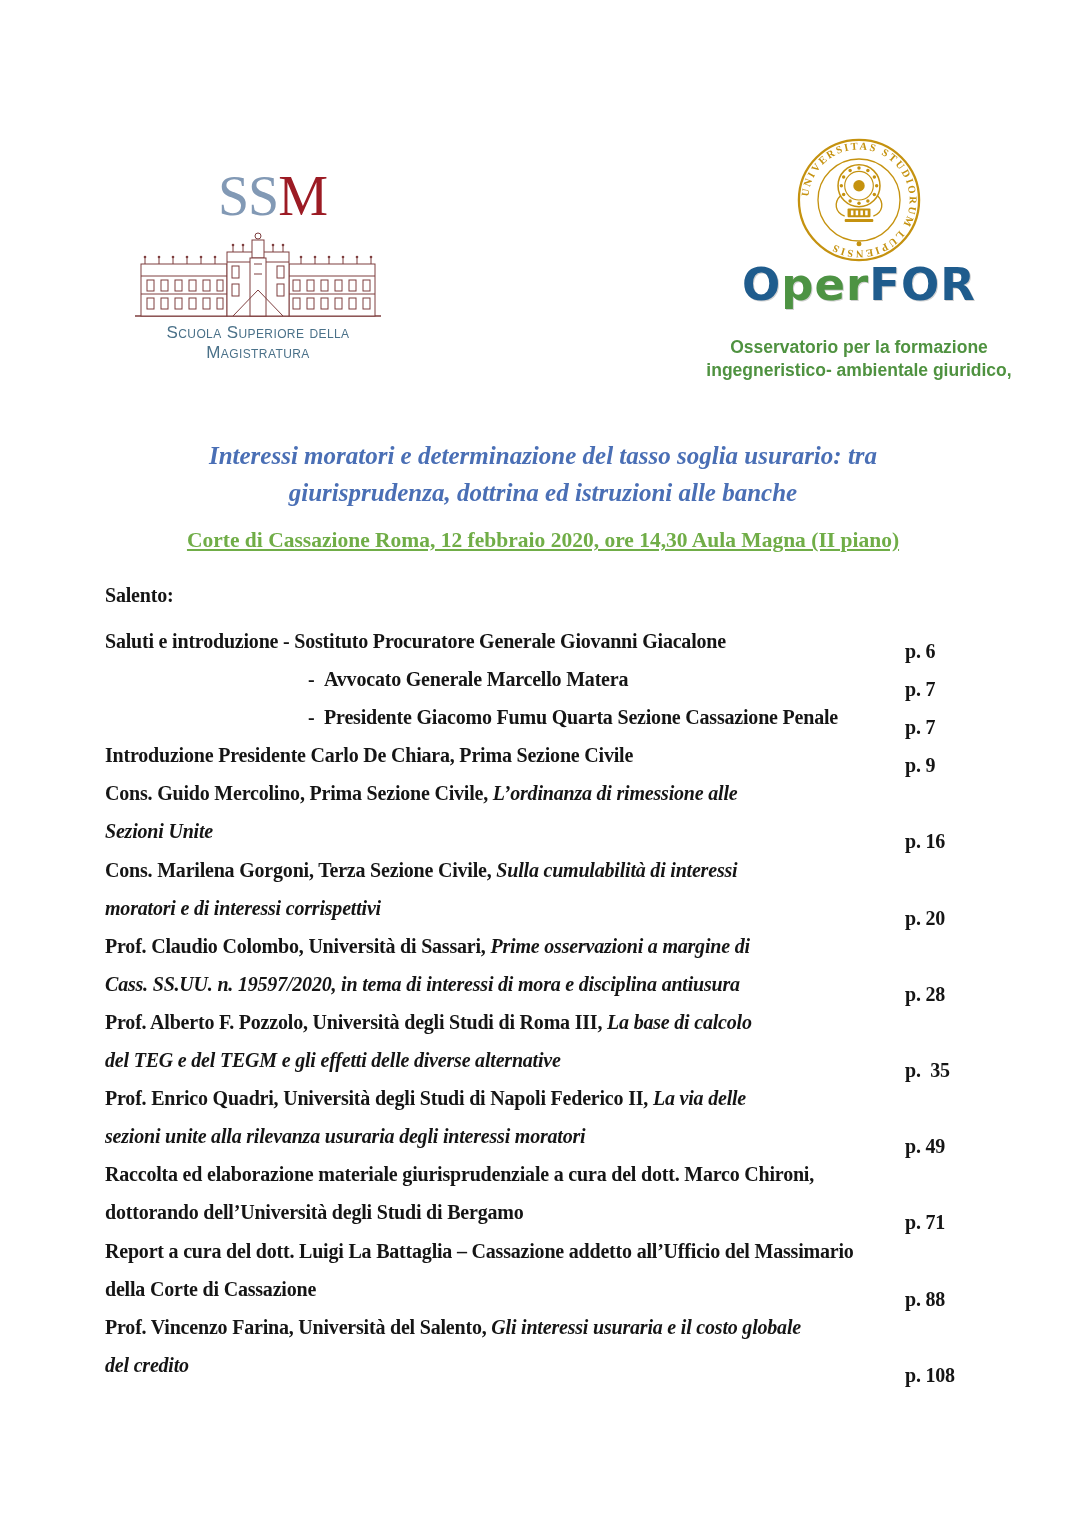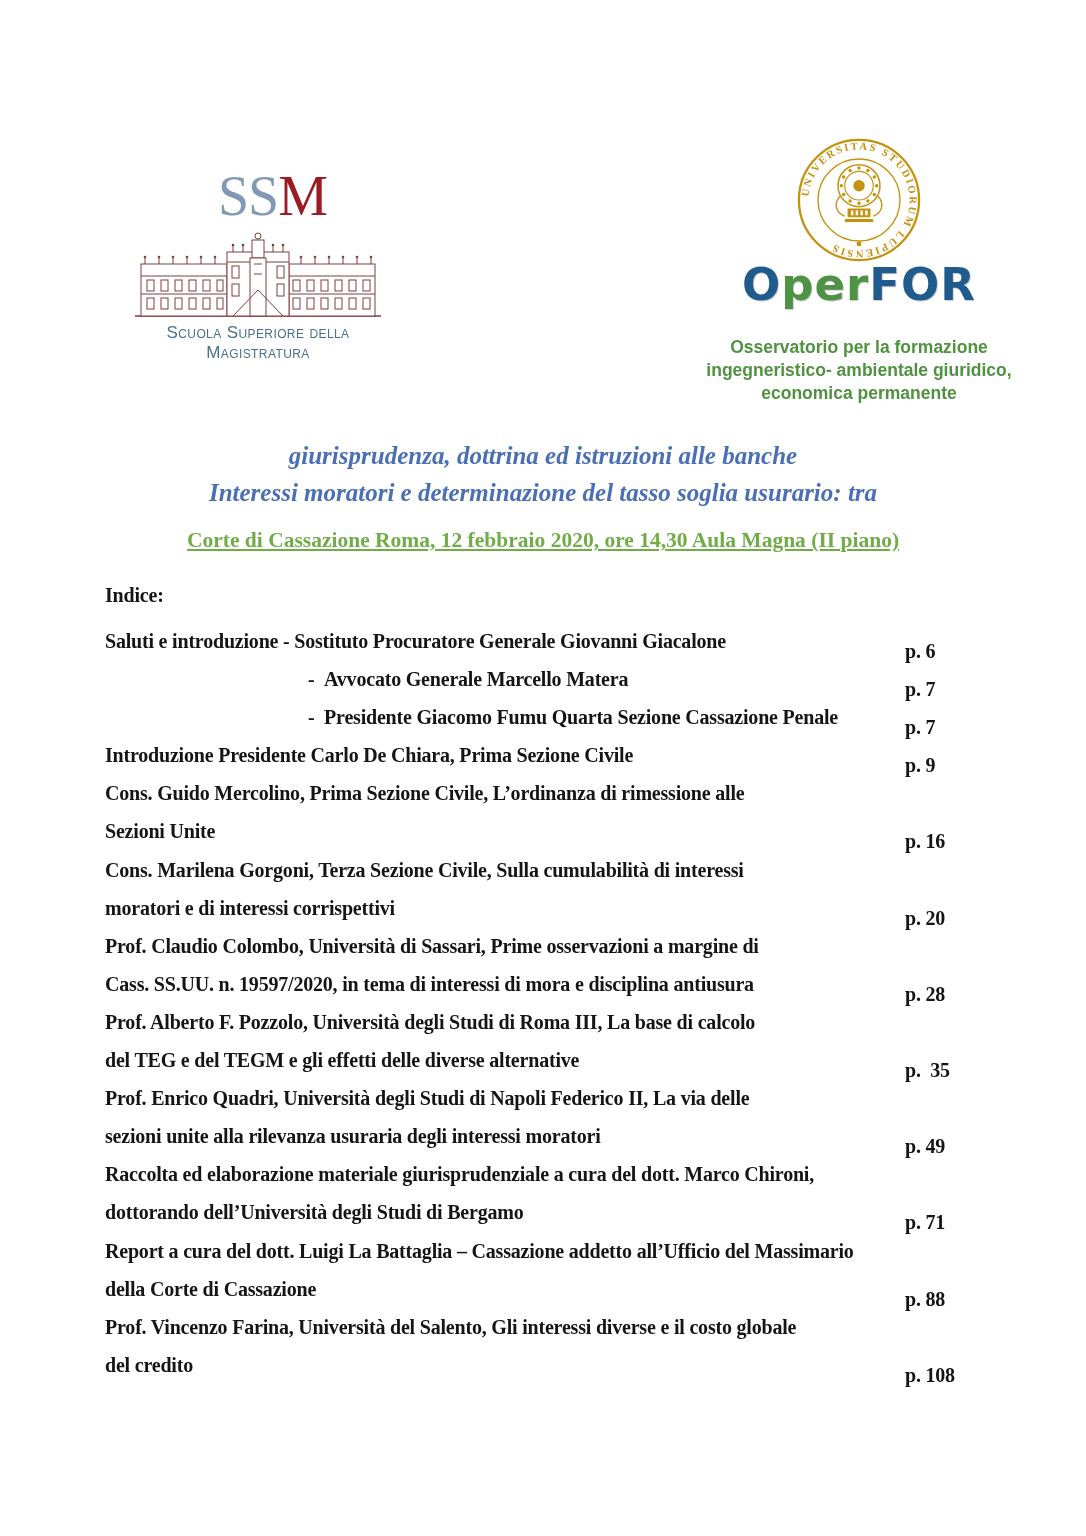--- a/index.html
+++ b/index.html
@@ -51,21 +51,21 @@
     font-weight:bold;font-size:21.5px;
     color:var(--subtitle-green,#70ad47);
   }
   .subtitle span{text-decoration:underline;}
 
   
   .toc{margin:26px 0 0 105px;width:855px;font-weight:bold;font-size:20px;letter-spacing:-0.2px;}
   .toc-heading{height:43px;line-height:32px;}
   .toc-row{position:relative;height:38.1px;line-height:38.1px;white-space:nowrap;}
   .toc-row.indent{padding-left:203px;}
-  .toc-text .it{}
+  .toc-text .it{font-style:italic;}
   .toc-page{position:absolute;left:800px;top:10px;}
 </style>
 </head>
 <body>
 
 <div class="page">
 
   <div class="header">
 
     <div class="ssm-logo">
@@ -206,53 +206,52 @@
             <rect x="71.5" y="76" width="2.6" height="5"></rect>
         </g>
         <text font-family="'Liberation Serif',serif" font-size="11" font-weight="bold" letter-spacing="2.2" fill="var(--seal-gold,#c5920f)">
           <textPath href="#sealArc" startOffset="1%">UNIVERSITAS STUDIORUM LUPIENSIS</textPath>
         </text>
       </svg>
       <div class="operfor-wordmark"><span style="color: rgb(31, 92, 141);">O</span><span style="color: rgb(77, 147, 67);">per</span><span style="color: rgb(31, 92, 141);">FOR</span></div>
       <div class="operfor-caption">
         <div>Osservatorio per la formazione</div>
         <div>ingegneristico- ambientale giuridico,</div>
-        <div>economica permanente</div>
       </div>
     </div>
   </div>
 
   <div class="title">
+    <div>Interessi moratori e determinazione del tasso soglia usurario: tra</div>
     <div>giurisprudenza, dottrina ed istruzioni alle banche</div>
-    <div>Interessi moratori e determinazione del tasso soglia usurario: tra</div>
   </div>
 
   <div class="subtitle">
     <span>Corte di Cassazione Roma, 12 febbraio 2020, ore 14,30 Aula Magna (II piano)</span>
   </div>
 
   <div class="toc">
-    <div class="toc-heading">Indice:</div>
+    <div class="toc-heading">Salento:</div>
     <div>
         <div class="toc-row"><span class="toc-text"><span>Saluti e introduzione - Sostituto Procuratore Generale Giovanni Giacalone</span></span><span class="toc-page">p. 6</span></div>
         <div class="toc-row indent"><span class="toc-text"><span>- &nbsp;Avvocato Generale Marcello Matera</span></span><span class="toc-page">p. 7</span></div>
         <div class="toc-row indent"><span class="toc-text"><span>- &nbsp;Presidente Giacomo Fumu Quarta Sezione Cassazione Penale</span></span><span class="toc-page">p. 7</span></div>
         <div class="toc-row"><span class="toc-text"><span>Introduzione Presidente Carlo De Chiara, Prima Sezione Civile</span></span><span class="toc-page">p. 9</span></div>
         <div class="toc-row"><span class="toc-text"><span>Cons. Guido Mercolino, Prima Sezione Civile, </span><span class="it">L’ordinanza di rimessione alle</span></span></div>
         <div class="toc-row"><span class="toc-text"><span class="it">Sezioni Unite</span></span><span class="toc-page">p. 16</span></div>
         <div class="toc-row"><span class="toc-text"><span>Cons. Marilena Gorgoni, Terza Sezione Civile, </span><span class="it">Sulla cumulabilità di interessi</span></span></div>
         <div class="toc-row"><span class="toc-text"><span class="it">moratori e di interessi corrispettivi</span></span><span class="toc-page">p. 20</span></div>
         <div class="toc-row"><span class="toc-text"><span>Prof. Claudio Colombo, Università di Sassari, </span><span class="it">Prime osservazioni a margine di</span></span></div>
         <div class="toc-row"><span class="toc-text"><span class="it">Cass. SS.UU. n. 19597/2020, in tema di interessi di mora e disciplina antiusura</span></span><span class="toc-page">p. 28</span></div>
         <div class="toc-row"><span class="toc-text"><span>Prof. Alberto F. Pozzolo, Università degli Studi di Roma III, </span><span class="it">La base di calcolo</span></span></div>
         <div class="toc-row"><span class="toc-text"><span class="it">del TEG e del TEGM e gli effetti delle diverse alternative</span></span><span class="toc-page">p. &nbsp;35</span></div>
         <div class="toc-row"><span class="toc-text"><span>Prof. Enrico Quadri, Università degli Studi di Napoli Federico II, </span><span class="it">La via delle</span></span></div>
         <div class="toc-row"><span class="toc-text"><span class="it">sezioni unite alla rilevanza usuraria degli interessi moratori</span></span><span class="toc-page">p. 49</span></div>
         <div class="toc-row"><span class="toc-text"><span>Raccolta ed elaborazione materiale giurisprudenziale a cura del dott. Marco Chironi,</span></span></div>
         <div class="toc-row"><span class="toc-text"><span>dottorando dell’Università degli Studi di Bergamo</span></span><span class="toc-page">p. 71</span></div>
         <div class="toc-row"><span class="toc-text"><span>Report a cura del dott. Luigi La Battaglia – Cassazione addetto all’Ufficio del Massimario</span></span></div>
         <div class="toc-row"><span class="toc-text"><span>della Corte di Cassazione</span></span><span class="toc-page">p. 88</span></div>
-        <div class="toc-row"><span class="toc-text"><span>Prof. Vincenzo Farina, Università del Salento, </span><span class="it">Gli interessi diverse e il costo globale</span></span></div>
+        <div class="toc-row"><span class="toc-text"><span>Prof. Vincenzo Farina, Università del Salento, </span><span class="it">Gli interessi usuraria e il costo globale</span></span></div>
         <div class="toc-row"><span class="toc-text"><span class="it">del credito</span></span><span class="toc-page">p. 108</span></div>
       </div>
   </div>
 
 </div>
 
 </body></html>

